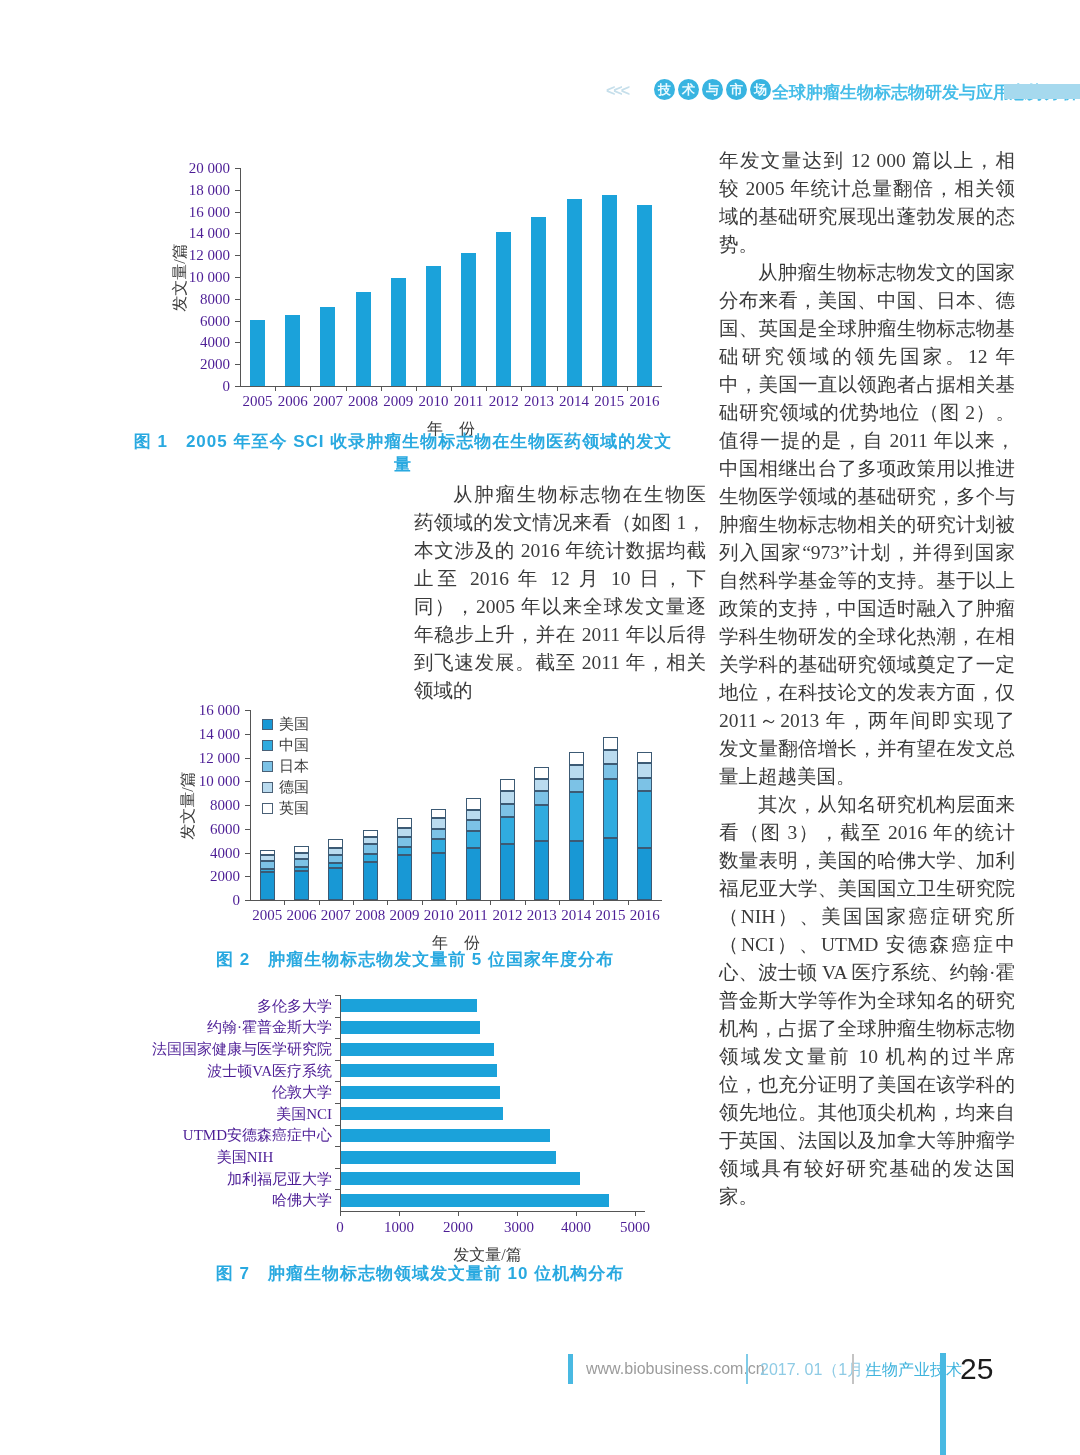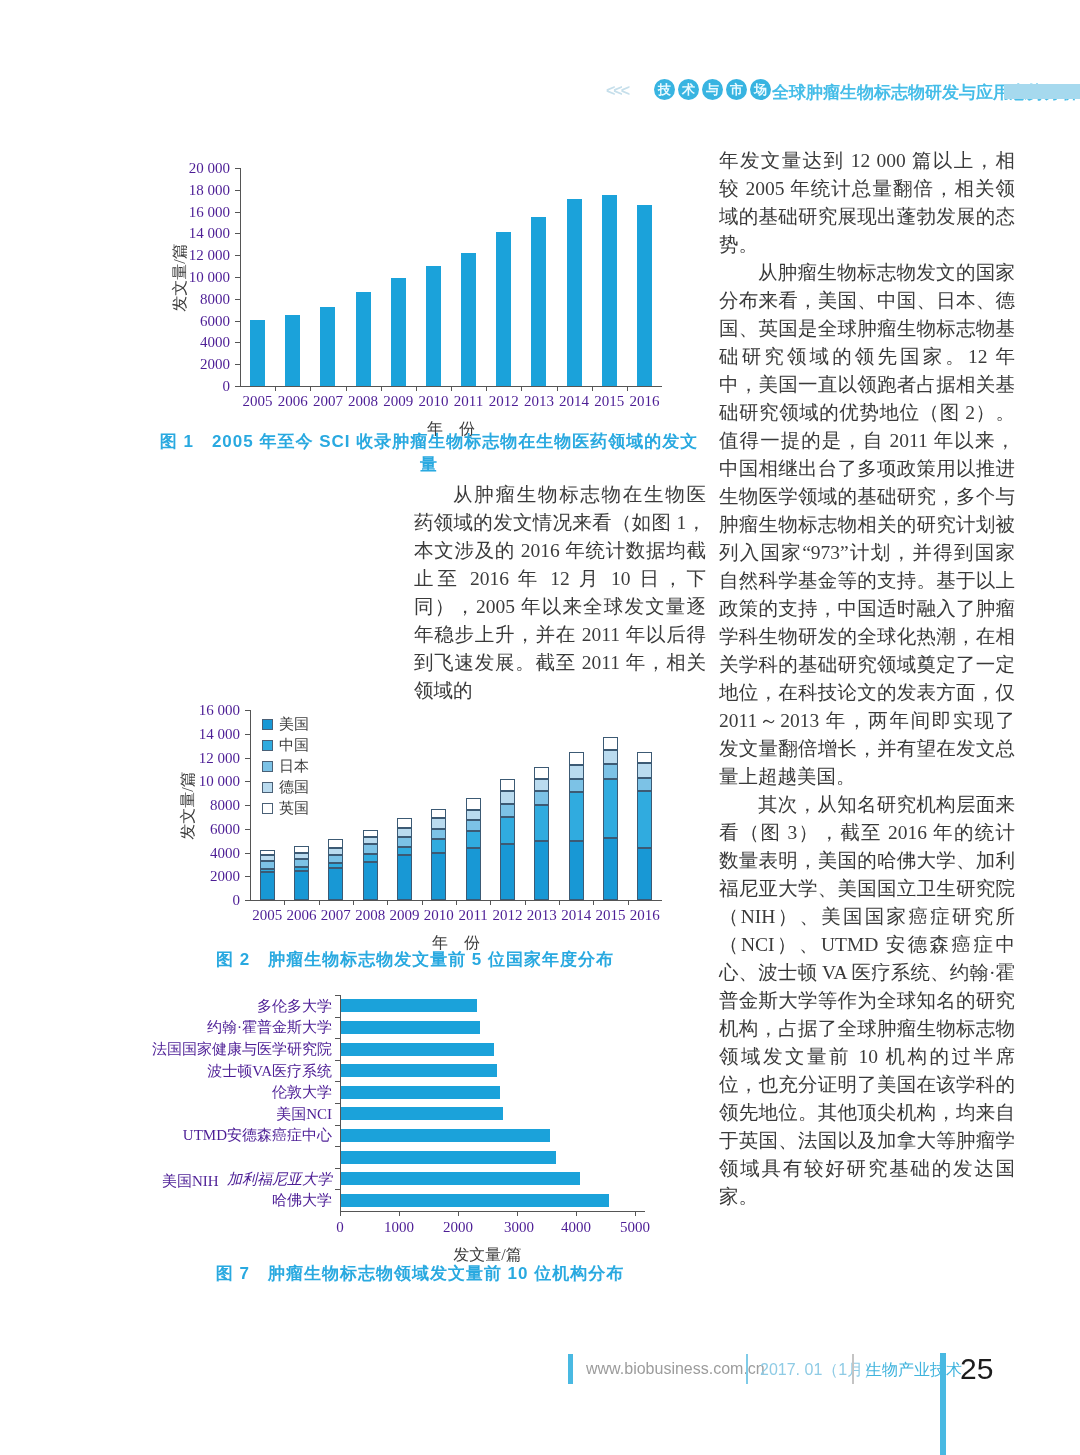--- a/index.html
+++ b/index.html
@@ -102,21 +102,21 @@
       <div class="tick-label" style="left: 363.917px; top: 238px; width: 50px; text-align: center;">2013</div>
       <div class="bar" style="left: 416.583px; top: 43.52px; width: 15px; height: 187.48px; background: rgb(27, 162, 218);"></div>
       <div class="tick-label" style="left: 399.083px; top: 238px; width: 50px; text-align: center;">2014</div>
       <div class="bar" style="left: 451.75px; top: 40.25px; width: 15px; height: 190.75px; background: rgb(27, 162, 218);"></div>
       <div class="tick-label" style="left: 434.25px; top: 238px; width: 50px; text-align: center;">2015</div>
       <div class="bar" style="left: 486.917px; top: 50.06px; width: 15px; height: 180.94px; background: rgb(27, 162, 218);"></div>
       <div class="tick-label" style="left: 469.417px; top: 238px; width: 50px; text-align: center;">2016</div>
       <div class="axis-title" style="left: 271px; top: 264px; width: 60px; text-align: center;">年　份</div>
       <div class="axis-title" style="left: -20px; top: 112px; width: 100px; text-align: center; transform: rotate(-90deg);">发文量/篇</div>
     </div>
-  <div class="caption" style="left:159px;top:430px;width:540px;">图 1　2005 年至今 SCI 收录肿瘤生物标志物在生物医药领域的发文量</div>
+  <div class="caption" style="left:133px;top:430px;width:540px;">图 1　2005 年至今 SCI 收录肿瘤生物标志物在生物医药领域的发文量</div>
 
   <div class="abs col" style="left:414px;top:481px;width:292px;" id="col-mid">
       <p class="indent">从肿瘤生物标志物在生物医药领域的发文情况来看（如图 1，本文涉及的 2016 年统计数据均截止至 2016 年 12 月 10 日，下同），2005 年以来全球发文量逐年稳步上升，并在 2011 年以后得到飞速发展。截至 2011 年，相关领域的</p>
     </div>
   <div class="abs col" style="left:719px;top:147px;width:296px;" id="col-right">
       <p>年发文量达到 12 000 篇以上，相较 2005 年统计总量翻倍，相关领域的基础研究展现出蓬勃发展的态势。</p>
       <p class="indent">从肿瘤生物标志物发文的国家分布来看，美国、中国、日本、德国、英国是全球肿瘤生物标志物基础研究领域的领先国家。12 年中，美国一直以领跑者占据相关基础研究领域的优势地位（图 2）。值得一提的是，自 2011 年以来，中国相继出台了多项政策用以推进生物医学领域的基础研究，多个与肿瘤生物标志物相关的研究计划被列入国家“973”计划，并得到国家自然科学基金等的支持。基于以上政策的支持，中国适时融入了肿瘤学科生物研发的全球化热潮，在相关学科的基础研究领域奠定了一定地位，在科技论文的发表方面，仅 2011～2013 年，两年间即实现了发文量翻倍增长，并有望在发文总量上超越美国。</p>
       <p class="indent">其次，从知名研究机构层面来看（图 3），截至 2016 年的统计数量表明，美国的哈佛大学、加利福尼亚大学、美国国立卫生研究院（NIH）、美国国家癌症研究所（NCI）、UTMD 安德森癌症中心、波士顿 VA 医疗系统、约翰·霍普金斯大学等作为全球知名的研究机构，占据了全球肿瘤生物标志物领域发文量前 10 机构的过半席位，也充分证明了美国在该学科的领先地位。其他顶尖机构，均来自于英国、法国以及加拿大等肿瘤学领域具有较好研究基础的发达国家。</p>
     </div>
 
@@ -255,23 +255,23 @@
       <div class="tick-label" style="left: 0px; top: 50px; width: 182px; text-align: right;">法国国家健康与医学研究院</div>
       <div class="bar" style="left: 191px; top: 74.1px; width: 156.35px; height: 13px; background: rgb(27, 162, 218);"></div>
       <div class="tick-label" style="left: 0px; top: 71.6px; width: 182px; text-align: right;">波士顿VA医疗系统</div>
       <div class="bar" style="left: 191px; top: 95.7px; width: 159.3px; height: 13px; background: rgb(27, 162, 218);"></div>
       <div class="tick-label" style="left: 0px; top: 93.2px; width: 182px; text-align: right;">伦敦大学</div>
       <div class="bar" style="left: 191px; top: 117.3px; width: 162.25px; height: 13px; background: rgb(27, 162, 218);"></div>
       <div class="tick-label" style="left: 0px; top: 114.8px; width: 182px; text-align: right;">美国NCI</div>
       <div class="bar" style="left: 191px; top: 138.9px; width: 209.45px; height: 13px; background: rgb(27, 162, 218);"></div>
       <div class="tick-label" style="left: 0px; top: 136.4px; width: 182px; text-align: right;">UTMD安德森癌症中心</div>
       <div class="bar" style="left: 191px; top: 160.5px; width: 215.35px; height: 13px; background: rgb(27, 162, 218);"></div>
-      <div class="tick-label" style="left: 12px; top: 158px; width: 182px; text-align: left; margin-top: 24px;">美国NIH</div>
+      <div class="tick-label" style="left: 4px; top: 158px; width: 182px; text-align: center;">美国NIH</div>
       <div class="bar" style="left: 191px; top: 182.1px; width: 238.95px; height: 13px; background: rgb(27, 162, 218);"></div>
-      <div class="tick-label" style="left: 0px; top: 179.6px; width: 182px; text-align: right; font-style: italic;">加利福尼亚大学</div>
+      <div class="tick-label" style="left: 0px; top: 179.6px; width: 182px; text-align: right;">加利福尼亚大学</div>
       <div class="bar" style="left: 191px; top: 203.7px; width: 268.45px; height: 13px; background: rgb(27, 162, 218);"></div>
       <div class="tick-label" style="left: 0px; top: 201.2px; width: 182px; text-align: right;">哈佛大学</div>
       <div class="axis-tick" style="left: 190px; top: 221px; width: 1px; height: 5px;"></div>
       <div class="tick-label" style="left: 165px; top: 229px; width: 50px; text-align: center;">0</div>
       <div class="axis-tick" style="left: 249px; top: 221px; width: 1px; height: 5px;"></div>
       <div class="tick-label" style="left: 224px; top: 229px; width: 50px; text-align: center;">1000</div>
       <div class="axis-tick" style="left: 308px; top: 221px; width: 1px; height: 5px;"></div>
       <div class="tick-label" style="left: 283px; top: 229px; width: 50px; text-align: center;">2000</div>
       <div class="axis-tick" style="left: 367px; top: 221px; width: 1px; height: 5px;"></div>
       <div class="tick-label" style="left: 334px; top: 229px; width: 50px; text-align: right;">3000</div>

